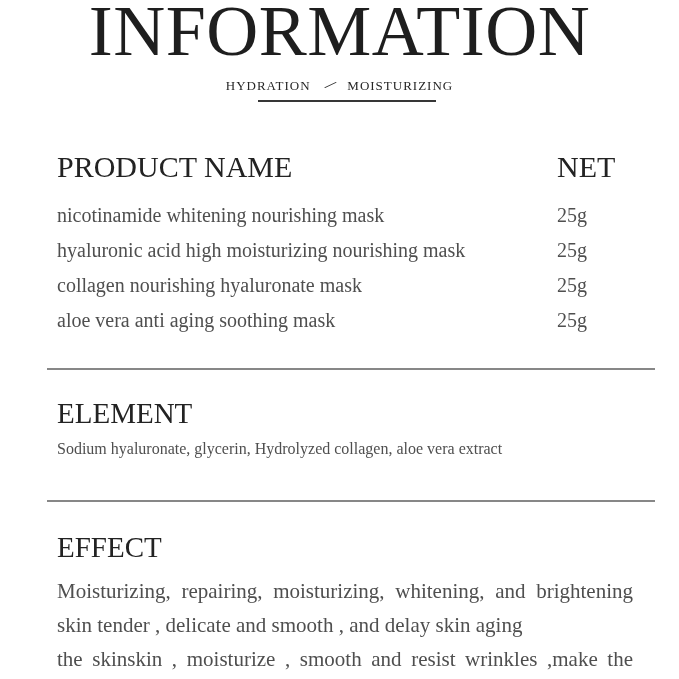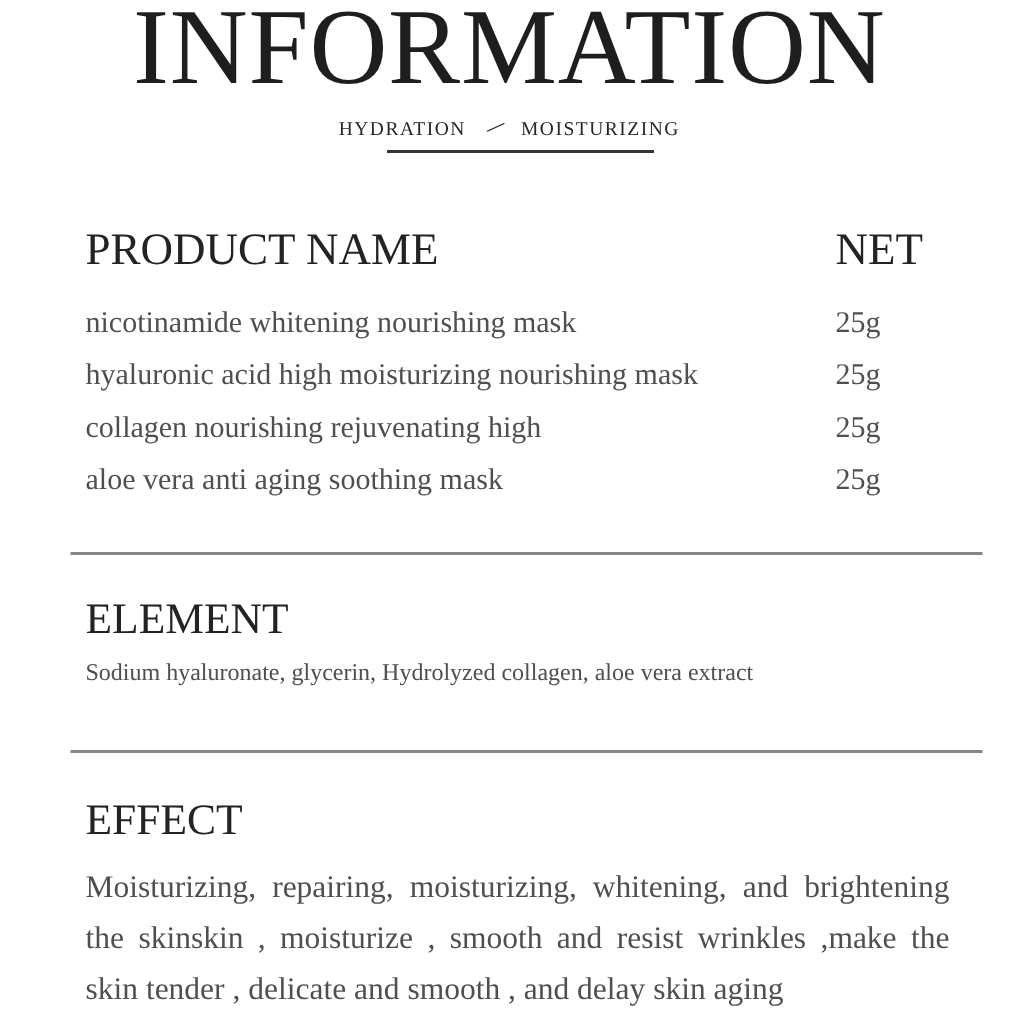--- a/index.html
+++ b/index.html
@@ -145,36 +145,36 @@
 
   <div class="trow row-0">
     <span class="cell-name col-name">nicotinamide whitening nourishing mask</span>
     <span class="cell-net col-net">25g</span>
   </div>
   <div class="trow row-1">
     <span class="cell-name col-name">hyaluronic acid high moisturizing nourishing mask</span>
     <span class="cell-net col-net">25g</span>
   </div>
   <div class="trow row-2">
-    <span class="cell-name col-name">collagen nourishing rejuvenating high</span>
+    <span class="cell-name col-name">collagen nourishing hyaluronate mask</span>
     <span class="cell-net col-net">25g</span>
   </div>
   <div class="trow row-3">
     <span class="cell-name col-name">aloe vera anti aging soothing mask</span>
     <span class="cell-net col-net">25g</span>
   </div>
 
   <div class="divider divider-1"></div>
 
   <div class="section-heading element-heading">ELEMENT</div>
   <div class="element-text">Sodium hyaluronate, glycerin, Hydrolyzed collagen, aloe vera extract</div>
 
   <div class="divider divider-2"></div>
 
   <div class="section-heading effect-heading">EFFECT</div>
 
   <div class="effect-paragraph">
     <div class="effect-line justified">Moisturizing, repairing, moisturizing, whitening, and brightening</div>
+    <div class="effect-line">skin tender , delicate and smooth , and delay skin aging</div>
     <div class="effect-line justified">the skinskin , moisturize , smooth and resist wrinkles ,make the</div>
-    <div class="effect-line">skin tender , delicate and smooth , and delay skin aging</div>
   </div>
 
 </div>
 
 </body></html>

